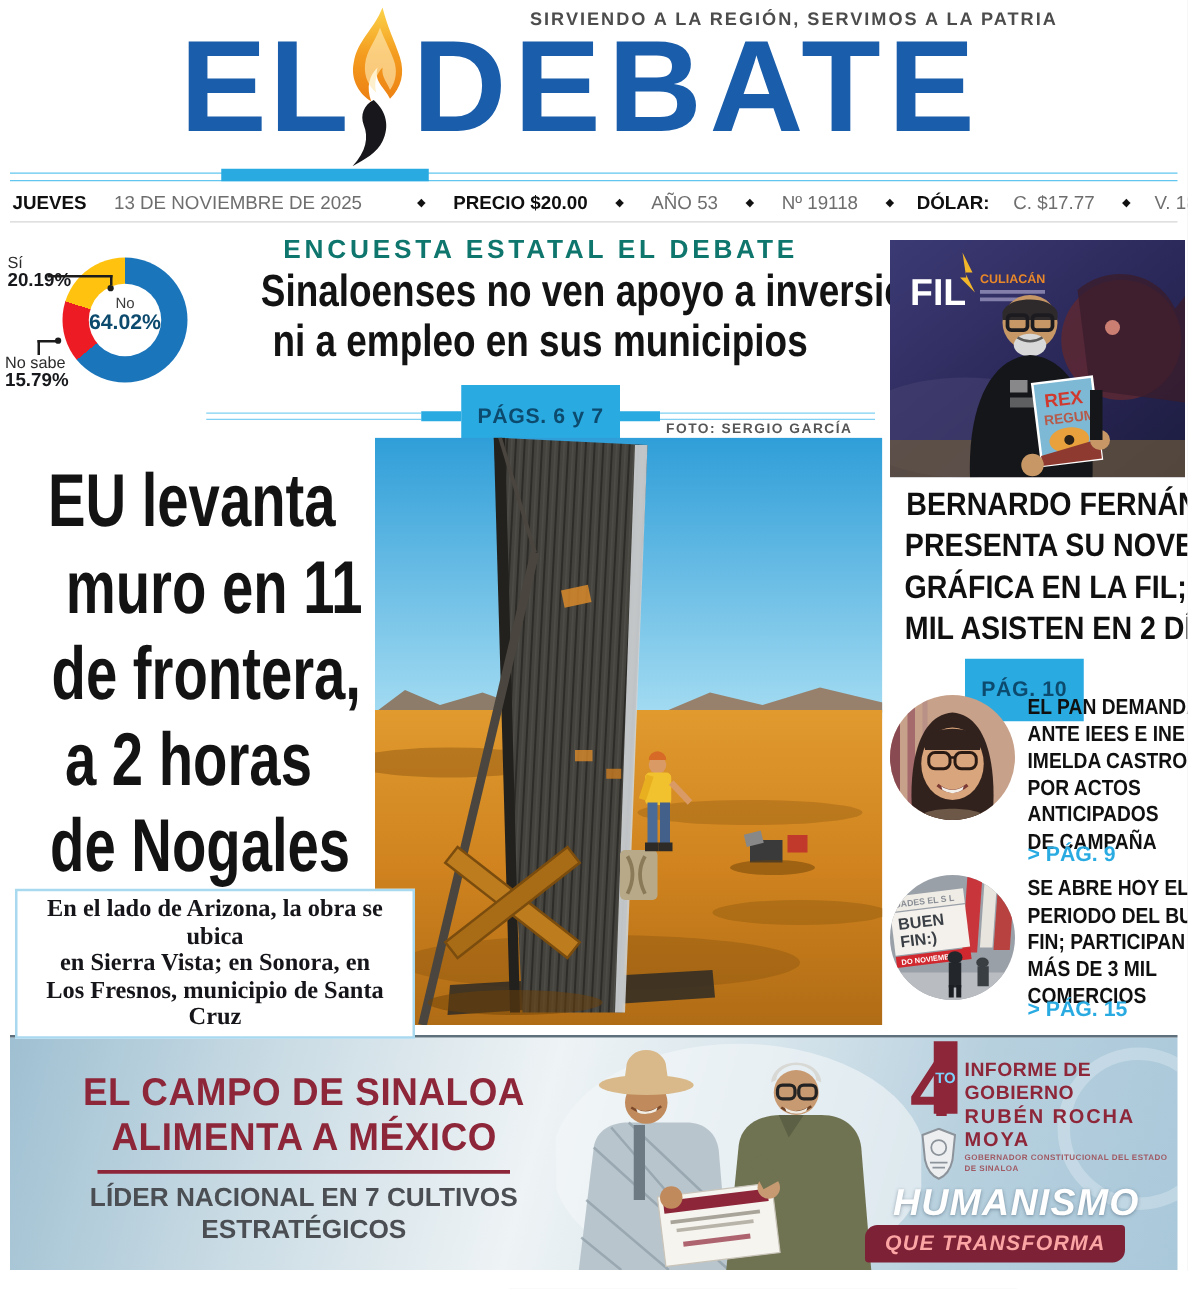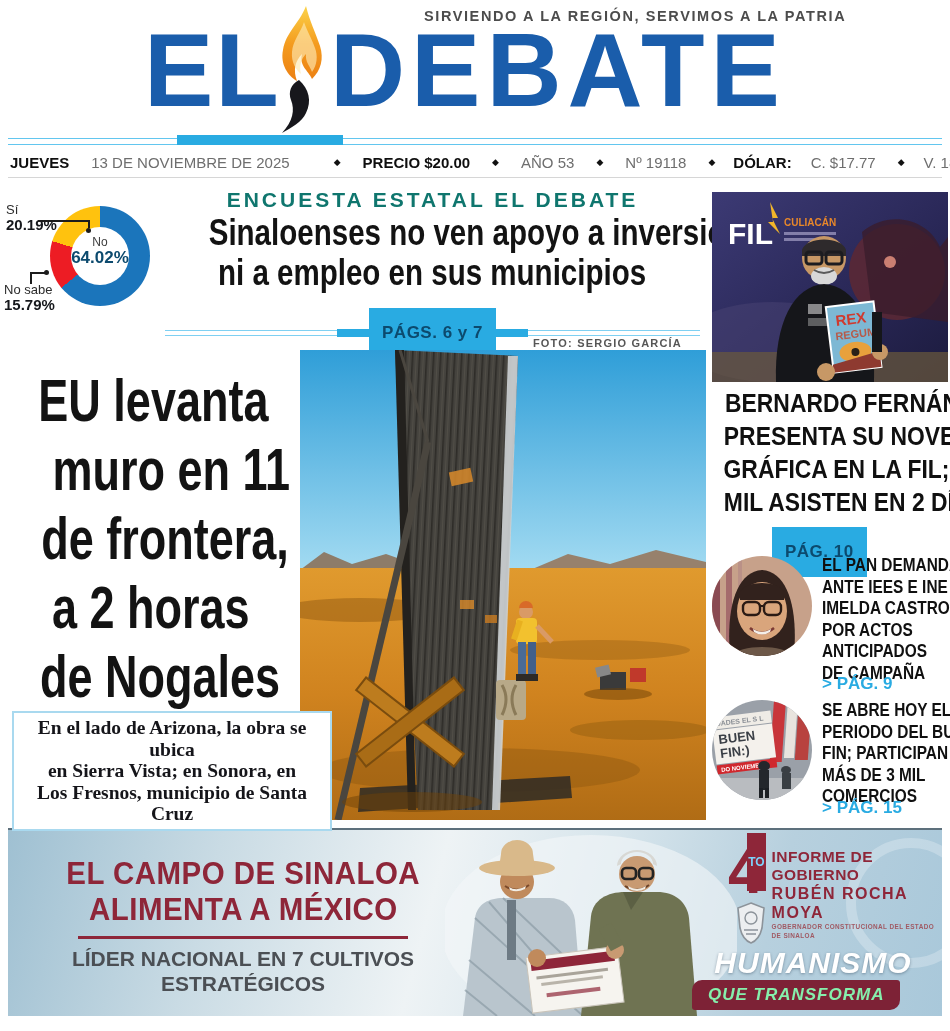--- a/index.html
+++ b/index.html
@@ -80,21 +80,21 @@
   .informe-txt{margin-left:8px;padding-top:6px;}
   .informe-l1{font-size:15.5px;font-weight:900;color:#8e2639;letter-spacing:.4px;line-height:18px;}
   .informe-l2{font-size:16px;font-weight:900;color:#8e2639;letter-spacing:1.5px;line-height:19px;}
   .informe-l3{font-size:6.4px;font-weight:700;color:#a05a64;letter-spacing:.4px;line-height:9px;}
   .sinaloa-blk{left:728px;top:72px;display:flex;align-items:center;}
   .sinaloa-word{margin-left:10px;}
   .sinaloa-t{font-family:"Liberation Serif",serif;font-size:28px;font-weight:900;color:#8e2639;letter-spacing:2px;line-height:28px;}
   .sinaloa-s{font-size:6.8px;font-weight:700;color:#8c939a;letter-spacing:3.2px;line-height:10px;}
   .humanismo{left:655px;top:116px;width:300px;text-align:center;font-size:30px;font-weight:900;font-style:italic;color:#fff;
              letter-spacing:1px;text-shadow:0 1px 3px rgba(40,60,80,.45);}
-  .transforma{left:684px;top:150px;background:#7d2236;color:#86efac;font-style:italic;font-weight:900;font-size:17px;
+  .transforma{left:684px;top:150px;background:#7d2236;color:#fca5a5;font-style:italic;font-weight:900;font-size:17px;
               letter-spacing:1px;padding:5px 16px;border-radius:10px 3px 10px 3px;}
   .ad-photo{left:437px;top:0;width:292px;height:186px;}
   .ad-watermark{left:838px;top:8px;width:110px;height:110px;border-radius:50%;border:10px solid rgba(255,255,255,.25);}
 </style>
 </head>
 <body>
 
 <div class="page">
 
   <div class="abs tagline">SIRVIENDO A LA REGIÓN, SERVIMOS A LA PATRIA</div>

